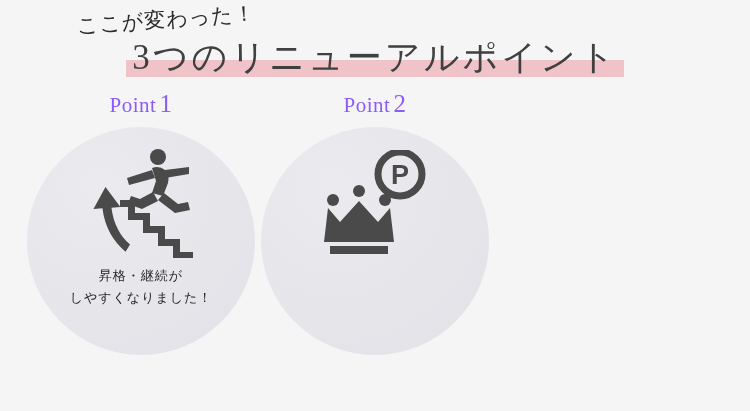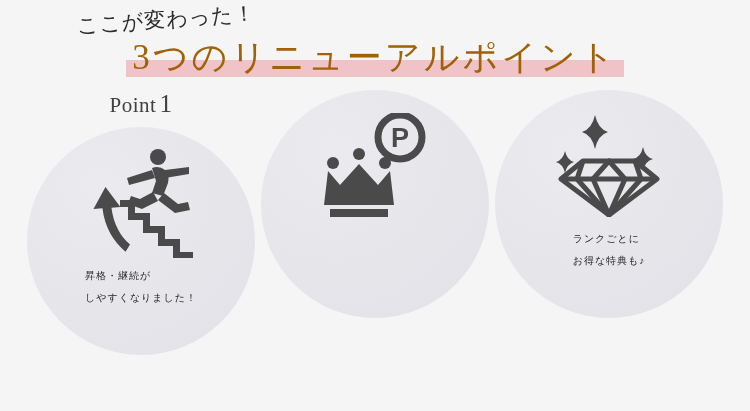--- a/index.html
+++ b/index.html
@@ -50,21 +50,21 @@
     top: 36px;
     width: 750px;
     text-align: center;
   }
 
   .maintitle {
     display: inline-block;
     position: relative;
     font-size: 35px;
     line-height: 44px;
-    color: #a16207;
+    color: #404040;
     letter-spacing: 3px;
     white-space: nowrap;
     font-family: "Liberation Serif", "DejaVu Serif", serif;
     padding: 0 6px;
   }
   .maintitle .hl-bar {
     position: absolute;
     left: 0;
     right: 0;
     bottom: 3px;
@@ -91,21 +91,21 @@
   .point-col {
     width: 232px;
     margin: 0 1px;
     display: flex;
     flex-direction: column;
     align-items: center;
   }
 
   .point-label {
     font-size: 21px;
-    color: #404040;
+    color: #8b5cf6;
     letter-spacing: 0.5px;
     margin-bottom: 9px;
     font-family: "Liberation Serif", "DejaVu Serif", serif;
     white-space: nowrap;
   }
   .point-label .num {
     font-size: 25px;
     margin-left: 3px;
   }
 
@@ -124,22 +124,22 @@
   .icon-box {
     height: 118px;
     margin-top: 16px;
     display: flex;
     align-items: center;
     justify-content: center;
   }
 
   .caption {
     margin-top: 4px;
-    text-align: left;
-    font-size: 10px;
+    text-align: center;
+    font-size: 13px;
     line-height: 22px;
     color: #262626;
     letter-spacing: 1px;
     font-family: "Liberation Serif", "DejaVu Serif", serif;
     white-space: pre-line;
   }
 
   svg { display: block; }
 </style>
 </head>
@@ -183,55 +183,39 @@
 
             <path d="M71 46 l-13 7 l-9 -3 l-3 8 l14 5 l16 -8 z" fill="#4a4a4a"></path>
           </svg>
         </div>
         <div class="caption">昇格・継続が
 しやすくなりました！</div>
       </div>
     </div>
 
     <div class="point-col">
+      <div class="point-label">
+        <span>Point</span><span class="num">2</span>
+      </div>
       <div class="circle">
         <div class="icon-box">
           <svg width="110" height="104" viewBox="0 0 110 104" aria-hidden="true">
 
             <circle cx="80" cy="24" r="22" fill="none" stroke="#4a4a4a" stroke-width="7"></circle>
             <text x="80" y="34" text-anchor="middle" font-family="Liberation Sans, sans-serif" font-size="27" font-weight="bold" fill="#4a4a4a">P</text>
 
             <circle cx="13" cy="50" r="6" fill="#4a4a4a"></circle>
             <circle cx="39" cy="41" r="6" fill="#4a4a4a"></circle>
             <circle cx="65" cy="50" r="6" fill="#4a4a4a"></circle>
 
             <path d="M8 58 l12 14 l19 -21 l19 21 l12 -14 l4 34 h-70 z" fill="#4a4a4a"></path>
 
             <rect x="10" y="96" width="58" height="8" fill="#4a4a4a"></rect>
           </svg>
         </div>
       </div>
     </div>
 
     <div class="point-col">
-      <div class="circle">
-        <div class="icon-box">
-          <svg width="112" height="104" viewBox="0 0 112 104" aria-hidden="true">
-
-            <path d="M42 2 q3 14 13 17 q-10 3 -13 17 q-3 -14 -13 -17 q10 -3 13 -17 z" fill="#4a4a4a"></path>
-            <path d="M12 38 q2 9 9 11 q-7 2 -9 11 q-2 -9 -9 -11 q7 -2 9 -11 z" fill="#4a4a4a"></path>
-            <path d="M90 34 q2 10 10 12 q-8 2 -10 12 q-2 -10 -10 -12 q8 -2 10 -12 z" fill="#4a4a4a"></path>
-
-            <g fill="none" stroke="#4a4a4a" stroke-width="5" stroke-linejoin="round">
-              <path d="M30 48 h52 l22 18 l-48 36 l-48 -36 z"></path>
-              <path d="M8 66 h96"></path>
-              <path d="M30 48 l-6 18 l32 36 l32 -36 l-6 -18"></path>
-              <path d="M56 48 l-16 18 l16 36 l16 -36 z"></path>
-            </g>
-          </svg>
-        </div>
-        <div class="caption">ランクごとに
-お得な特典も♪</div>
-      </div>
     </div>
 
   </div>
 </div>
 
 </body></html>

